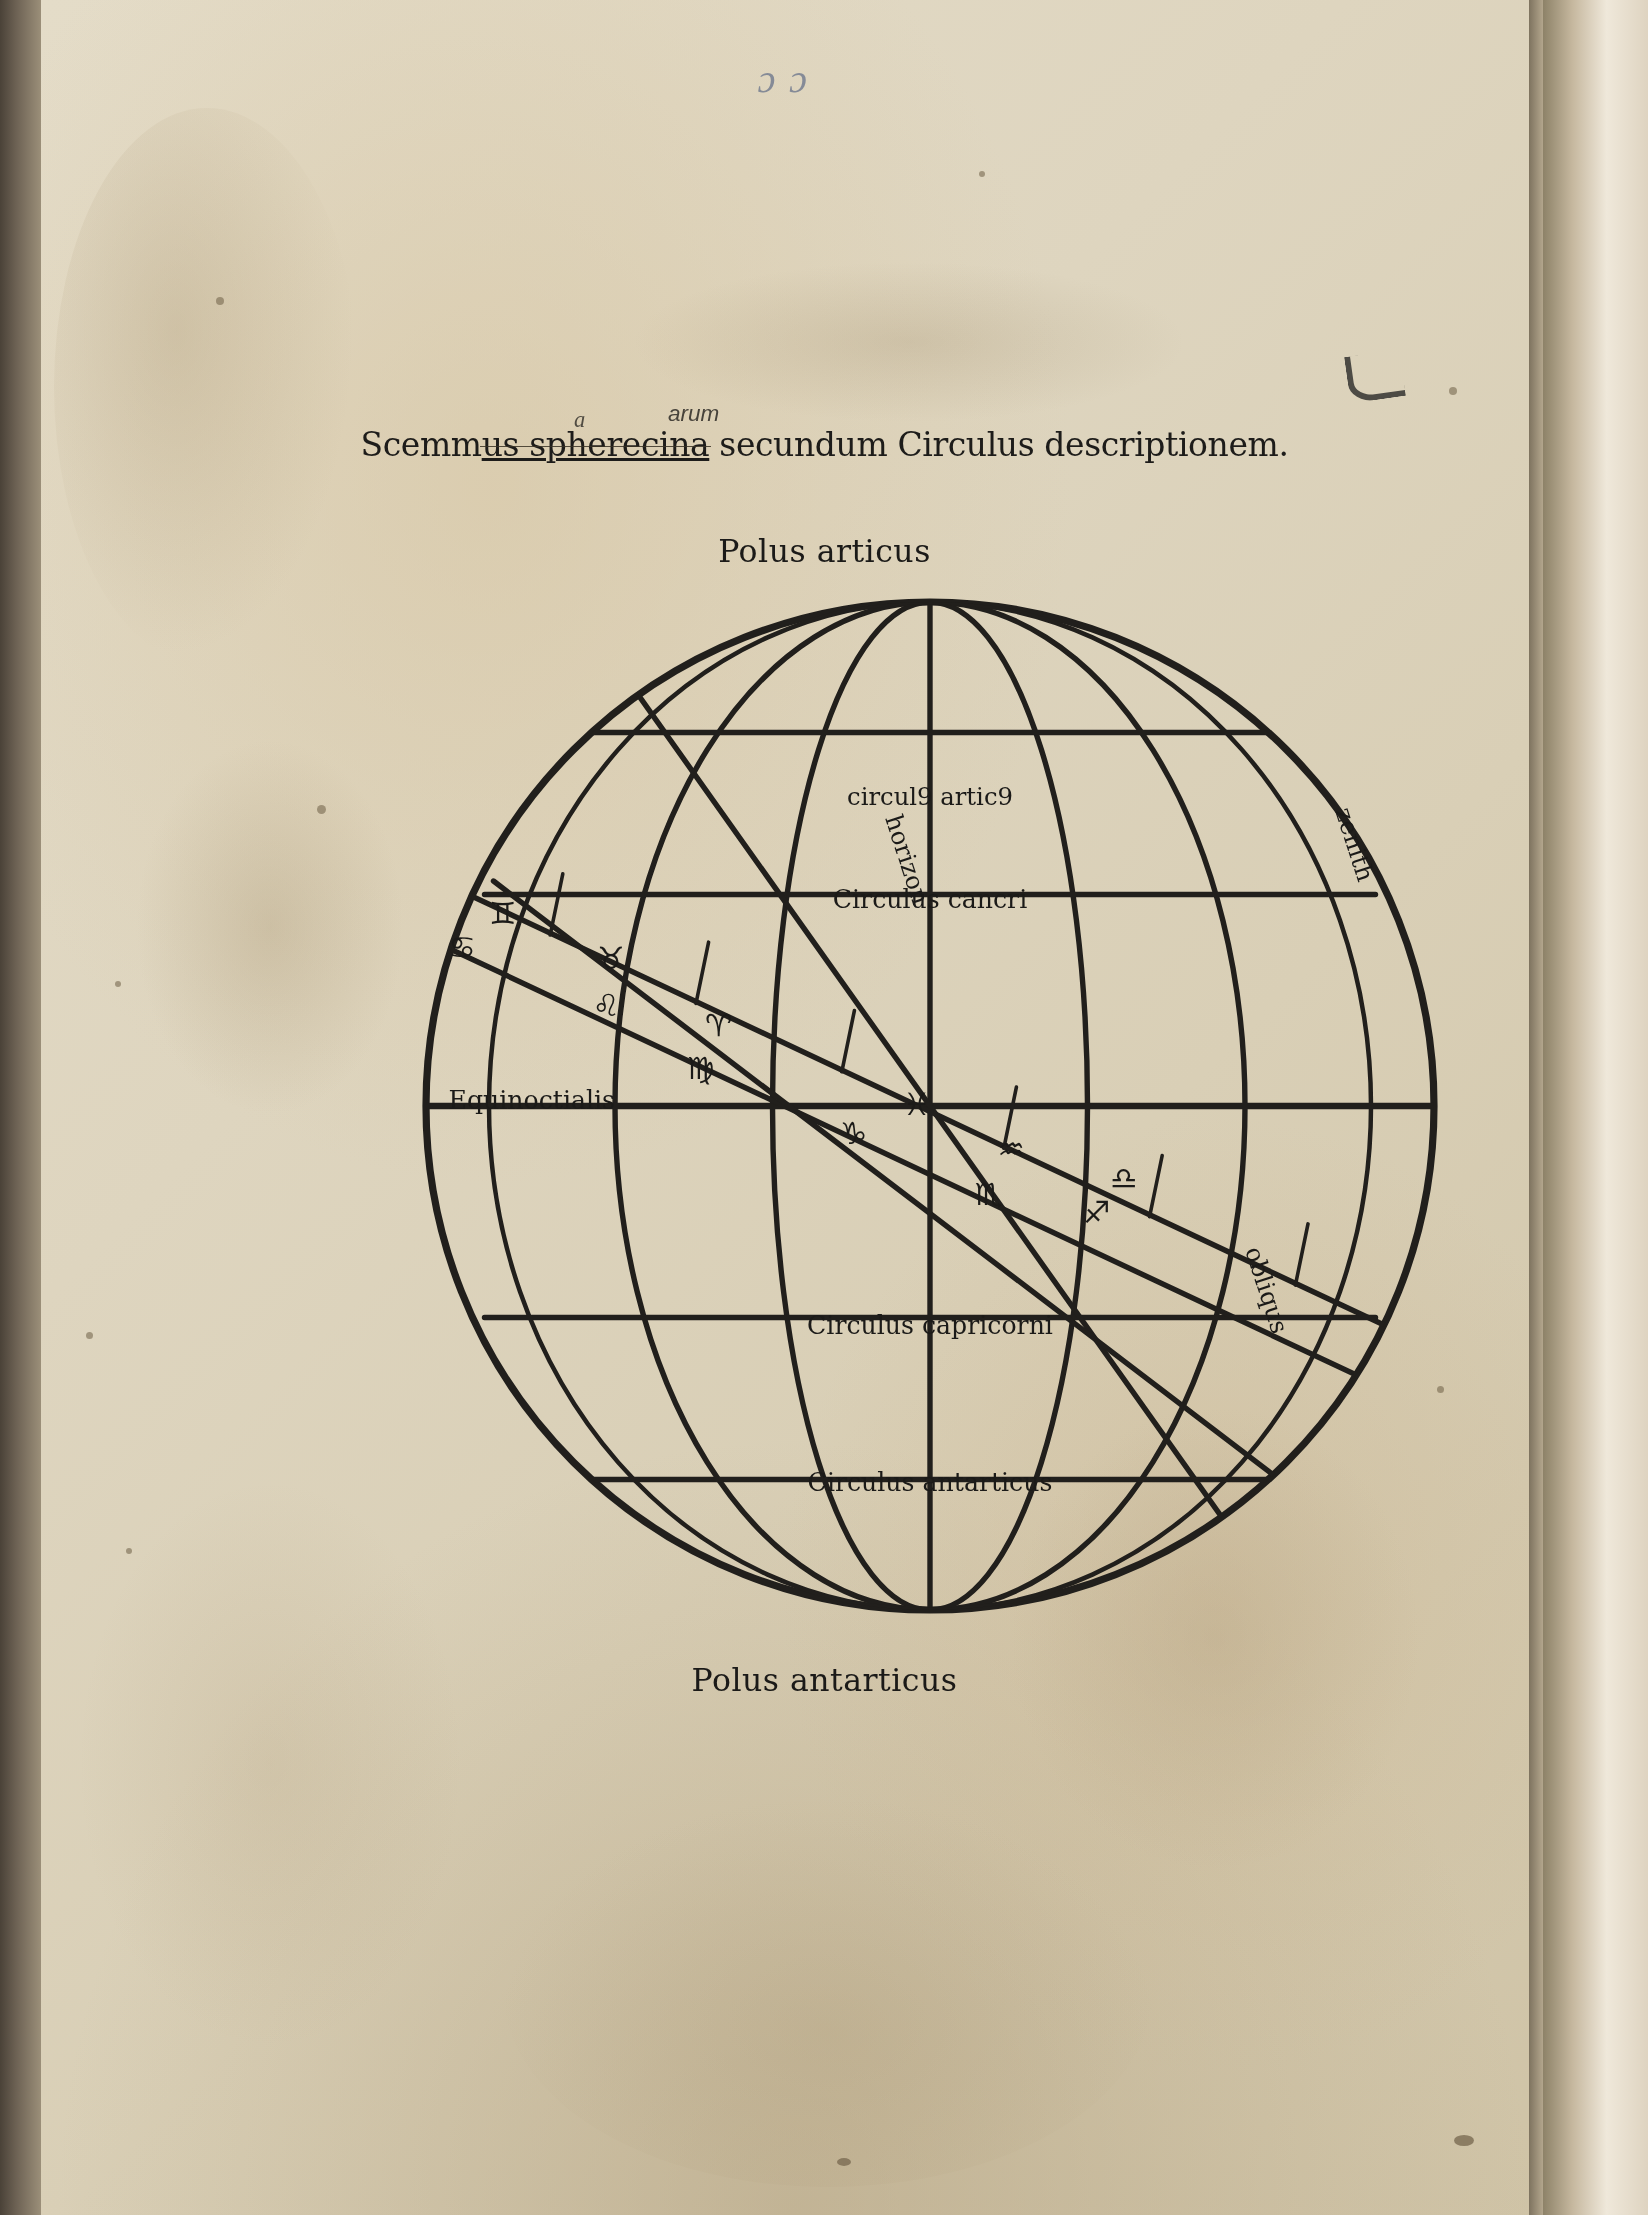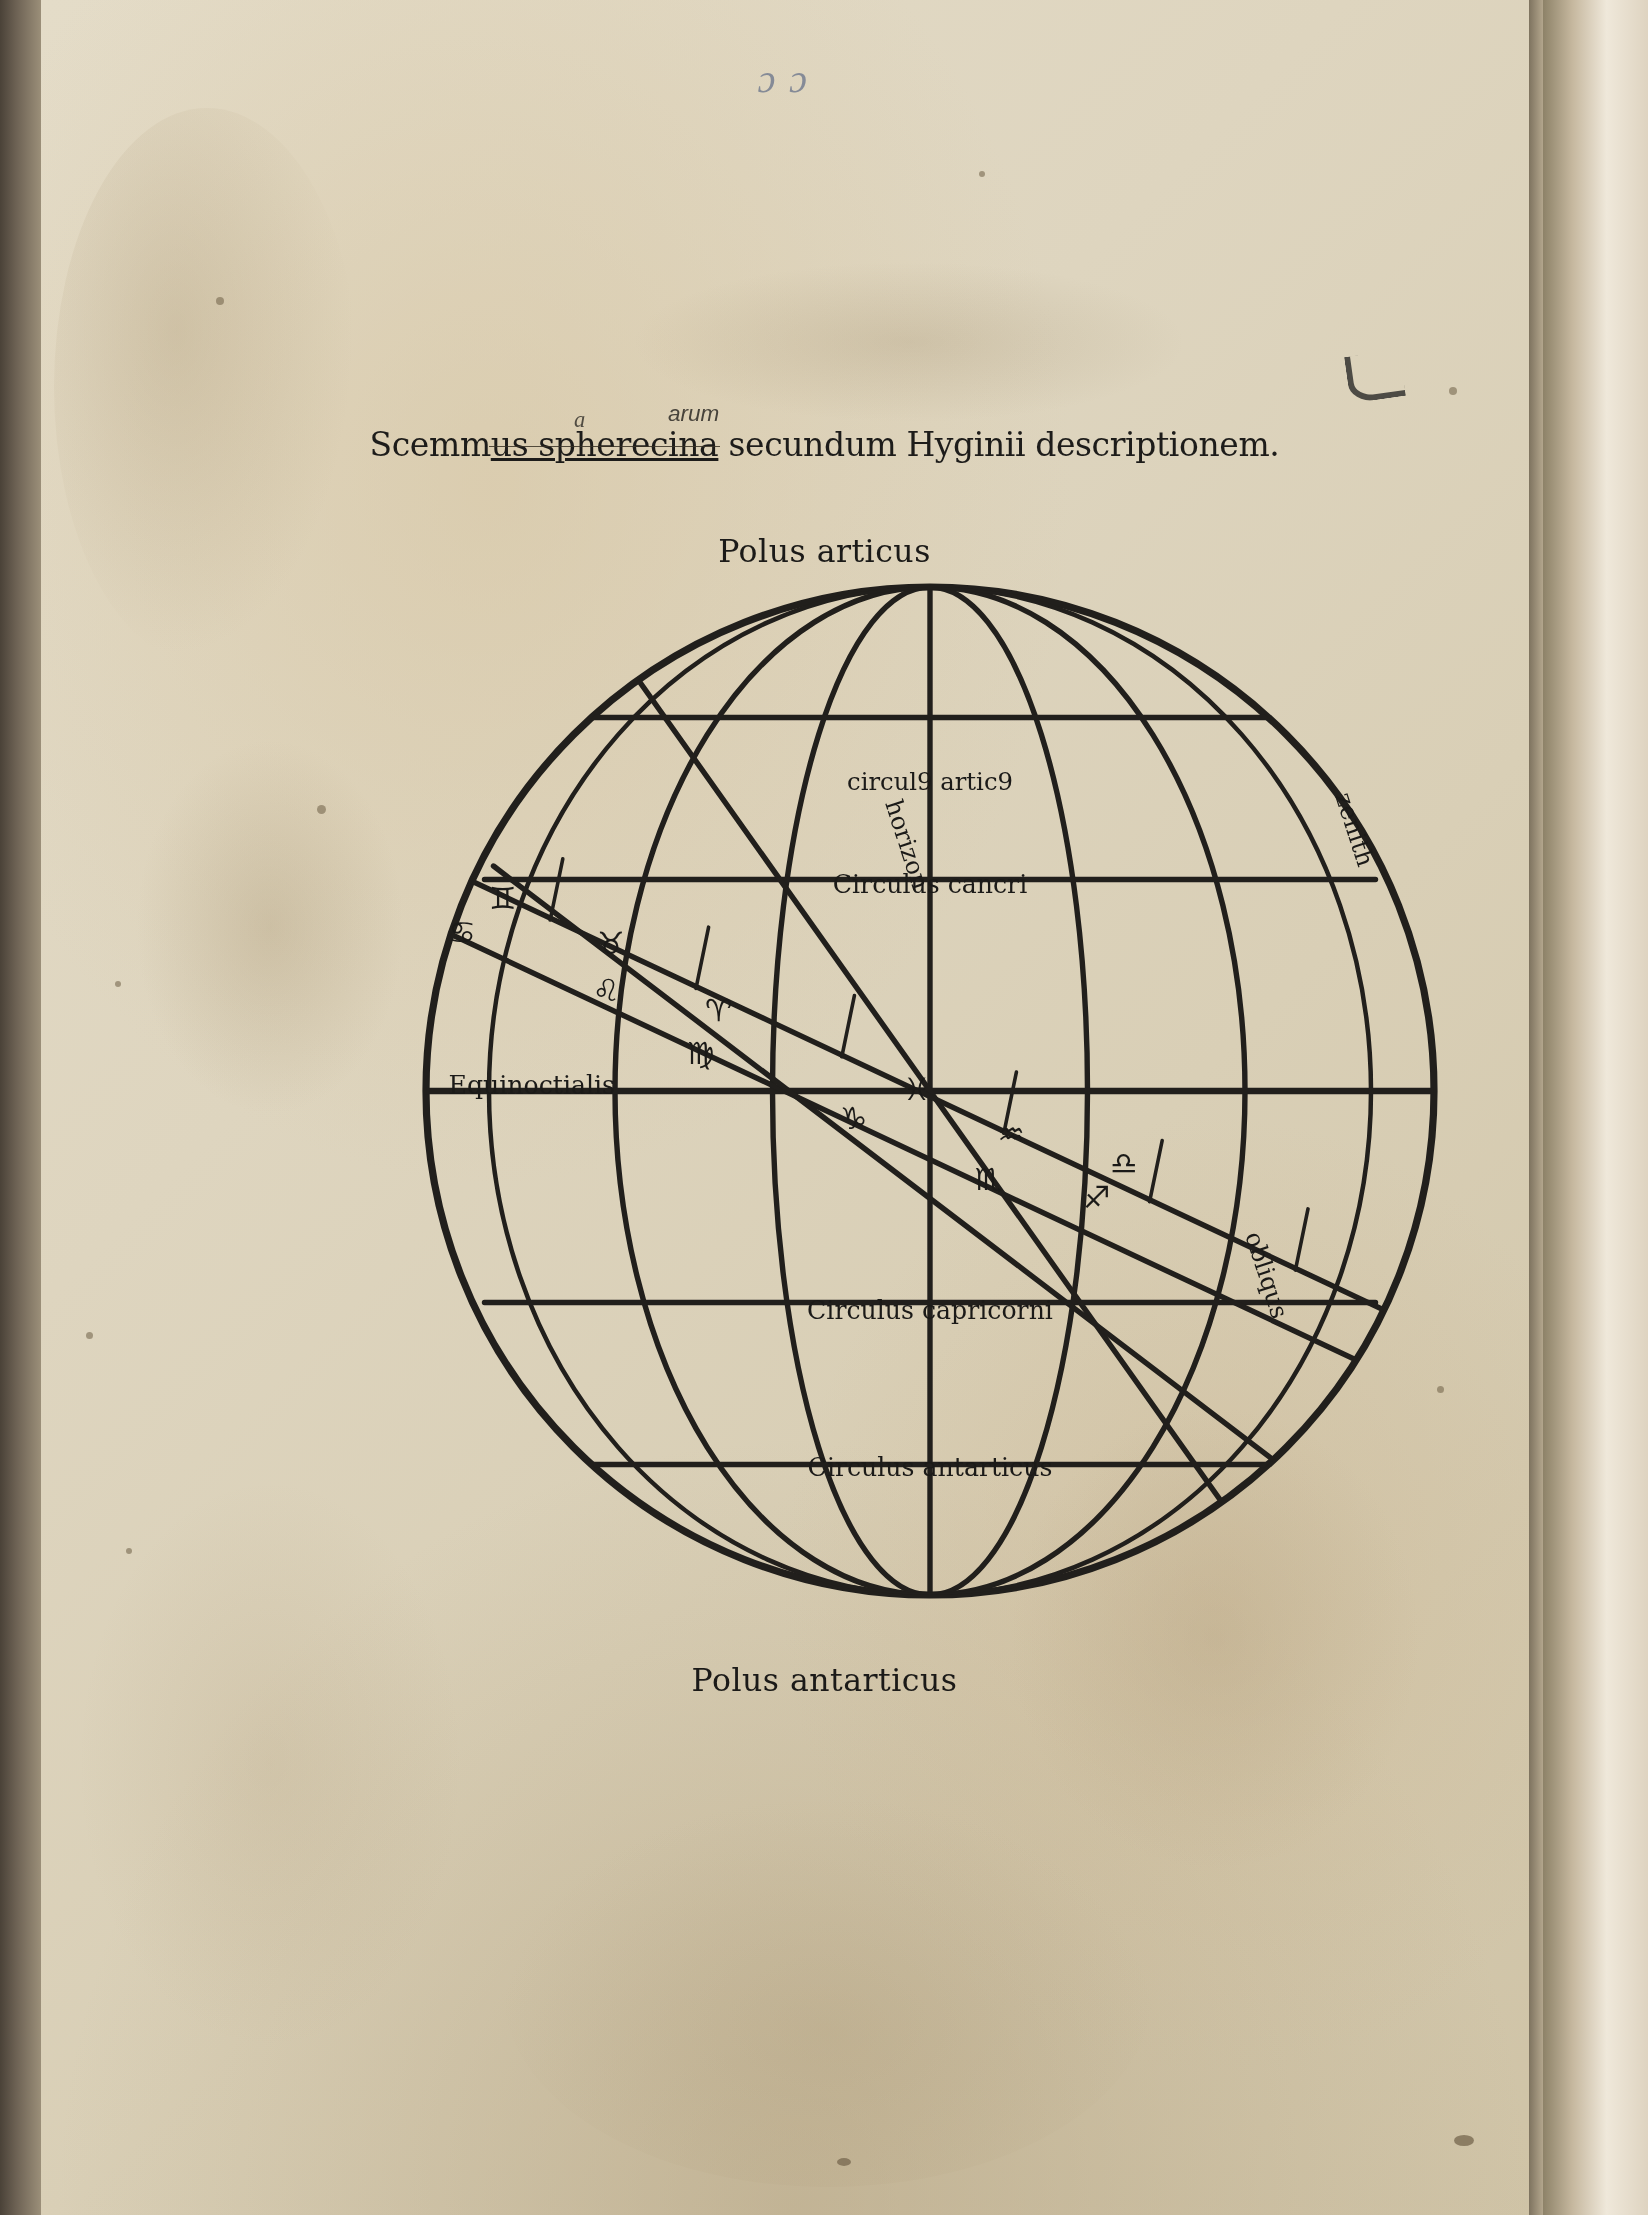--- a/index.html
+++ b/index.html
@@ -162,21 +162,21 @@
     left: 0; right: 0; top: 1662px;
     text-align: center;
     font-size: 31.5px;
     letter-spacing: 0.5px;
   }
 
   
   #diagram {
     position: absolute;
     left: 399px;
-    top: 569px;
+    top: 584px;
     width: 1062px;
     height: 1062px;
   }
   #diagram svg { display: block; }
 
   .zodiac {
     font-family: "DejaVu Sans", sans-serif;
     font-weight: bold;
   }
 
@@ -211,21 +211,21 @@
   <div class="speck" style="left:1449px; top:387px; width:8px; height:8px;"></div>
   <div class="speck" style="left:1437px; top:1386px; width:7.2px; height:7.2px;"></div>
   <div class="speck" style="left:1568px; top:1881px; width:8px; height:8px;"></div>
   <div class="speck" style="left:979px; top:171px; width:6.3px; height:6.3px;"></div>
 
   <div class="ms-top" style="left:756px; top:63px; font-size:40px; transform:rotate(180deg);">c c</div>
 
   <div class="hook"></div>
 
   <div class="headline">
-    <span>Scemm</span><span class="strike">us spherecina</span><span> secundum Hyginii descriptionem.</span>
+    <span>Scemm</span><span class="strike">us spherecina</span><span> secundum Circulus descriptionem.</span>
   </div>
   <div class="ms-insert-a">a</div>
   <div class="ms-insert-arum">arum</div>
 
   <div class="lbl polus-top">Polus articus</div>
   <div class="lbl polus-bottom">Polus antarticus</div>
 
   <div id="diagram">
     <svg width="1062" height="1062" viewBox="0 0 1180 1180" xmlns="http://www.w3.org/2000/svg">
       <defs>

